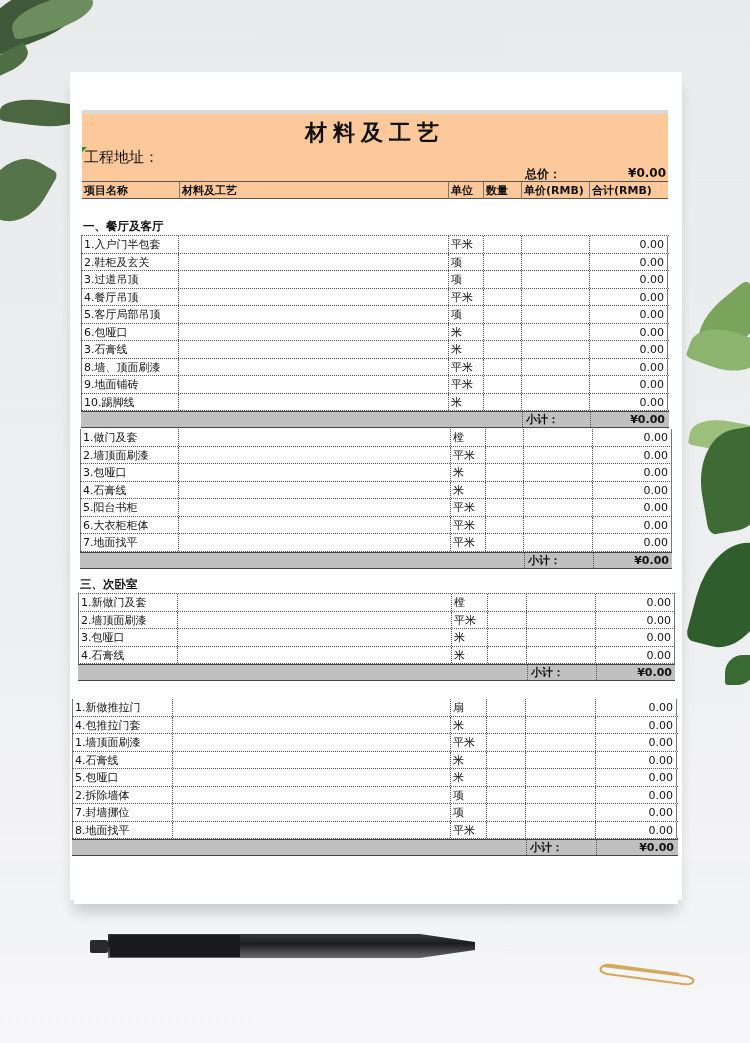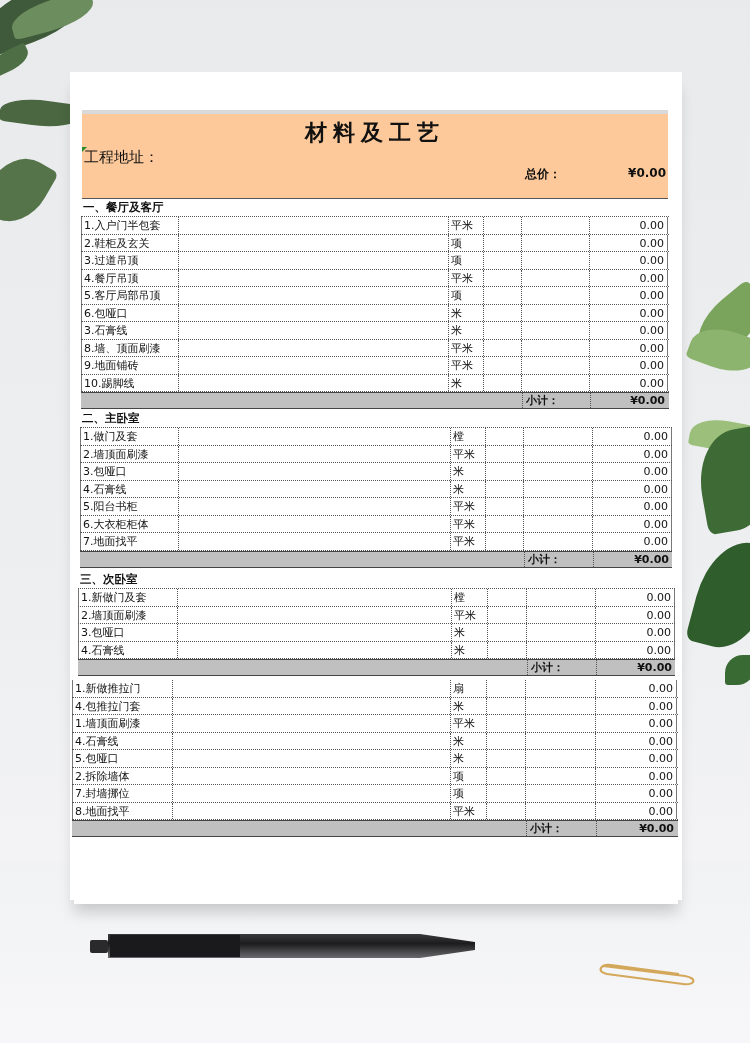--- a/index.html
+++ b/index.html
@@ -16,21 +16,21 @@
   .paper { position:absolute; left:70px; top:72px; width:612px; height:828px; background:#fff; }
   .col-strip { position:absolute; left:82px; top:110px; width:586px; height:4px; background:#d9d9d9; border-bottom:1px solid #b8b8b8; }
   .header { position:absolute; left:82px; top:114px; width:586px; height:84px; background:#fdc99a; border-bottom:1px solid #555; }
   .title { position:absolute; left:0; top:4px; width:100%; text-align:center; font-size:22px; font-weight:bold; letter-spacing:6px; font-family:"DejaVu Serif","Liberation Serif",serif; color:#111; }
   .addr { position:absolute; left:2px; top:34px; font-size:15px; color:#111; }
   .tri { position:absolute; left:0; top:33px; width:0; height:0; border-left:5px solid #2a8a2a; border-bottom:5px solid transparent; }
   .total-label { position:absolute; left:443px; top:52px; font-size:12px; font-weight:bold; color:#111; }
   .total-val { position:absolute; right:2px; top:52px; font-size:12px; font-weight:bold; color:#111; }
   .colhdr { position:absolute; left:0; top:67px; width:100%; height:17px; border-top:1px solid #555; display:flex; font-size:11px; font-weight:bold; color:#111; }
   .colhdr div { border-right:1px solid #777; padding-left:2px; line-height:17px; box-sizing:border-box; white-space:nowrap; overflow:hidden; }
-  .section { position:absolute; background:#fff; font-size:11px; color:#111; }
+  .section { position:absolute; background:#fff; font-size:11px; color:#111;margin-top:19px; }
   .sec-title { height:17px; line-height:17px; font-weight:bold; font-size:11.5px; padding-left:2px; border-bottom:1px dotted #555; }
   .row { display:flex; height:17.5px; border-bottom:1px dotted #555; box-sizing:border-box; }
   .row div { border-right:1px dotted #555; box-sizing:border-box; line-height:17px; padding-left:2px; white-space:nowrap; overflow:hidden; }
   .row div:first-child { border-left:1px solid #777; }
   .row .amt { text-align:right; padding-right:3px; }
   .subtotal { display:flex; height:17px; background:#c0c0c0; border-top:1.5px solid #444; border-bottom:1.5px solid #444; font-weight:bold; font-size:11px; box-sizing:border-box; }
   .subtotal div { line-height:15px; box-sizing:border-box; }
   .subtotal .lbl { padding-left:3px; border-left:1px dotted #555; }
   .subtotal .val { text-align:right; padding-right:3px; border-left:1px dotted #555; }
   .pen { position:absolute; left:90px; top:930px; width:390px; height:30px; }
@@ -59,20 +59,28 @@
 <div class="paper-shadow"></div>
 <div class="paper"></div>
 <div class="col-strip"></div>
 
 <div class="header">
   <div class="title">材料及工艺</div>
   <div class="tri"></div>
   <div class="addr">工程地址：</div>
   <div class="total-label">总价：</div>
   <div class="total-val">¥0.00</div>
+  <div class="colhdr">
+    <div style="width:98px">项目名称</div>
+    <div style="width:269px">材料及工艺</div>
+    <div style="width:35px">单位</div>
+    <div style="width:38px">数量</div>
+    <div style="width:68px">单价(RMB)</div>
+    <div style="width:78px;border-right:none">合计(RMB)</div>
+  </div>
 </div>
 
 <div id="sections">
     <div class="section" style="left: 81px; top: 199px; width: 588px;">
       <div class="sec-title">一、餐厅及客厅</div>
       <div class="row">
         <div style="width:98px">1.入户门半包套</div>
         <div style="width:270px"></div>
         <div style="width:35px">平米</div>
         <div style="width:38px"></div>
@@ -151,21 +159,20 @@
         <div style="width:68px"></div>
         <div class="amt" style="width:78px;border-right:1px solid #777">0.00</div>
       </div>
       <div class="subtotal">
       <div style="width:441px"></div>
       <div class="lbl" style="width:68px">小计：</div>
       <div class="val" style="width:78px">¥0.00</div>
     </div>
     </div>
     <div class="section" style="left: 80px; top: 410px; width: 592px;">
-      <div class="sec-title">二、主卧室</div>
       <div class="row">
         <div style="width:99px">1.做门及套</div>
         <div style="width:272px"></div>
         <div style="width:35px">樘</div>
         <div style="width:38px"></div>
         <div style="width:69px"></div>
         <div class="amt" style="width:79px;border-right:1px solid #777">0.00</div>
       </div>
       <div class="row">
         <div style="width:99px">2.墙顶面刷漆</div>
@@ -214,21 +221,21 @@
         <div style="width:38px"></div>
         <div style="width:69px"></div>
         <div class="amt" style="width:79px;border-right:1px solid #777">0.00</div>
       </div>
       <div class="subtotal">
       <div style="width:444px"></div>
       <div class="lbl" style="width:69px">小计：</div>
       <div class="val" style="width:79px">¥0.00</div>
     </div>
     </div>
-    <div class="section" style="left: 78px; top: 571px; width: 597px;">
+    <div class="section" style="left: 78px; top: 557px; width: 597px;">
       <div class="sec-title">三、次卧室</div>
       <div class="row">
         <div style="width:100px">1.新做门及套</div>
         <div style="width:274px"></div>
         <div style="width:36px">樘</div>
         <div style="width:39px"></div>
         <div style="width:69px"></div>
         <div class="amt" style="width:79px;border-right:1px solid #777">0.00</div>
       </div>
       <div class="row">

